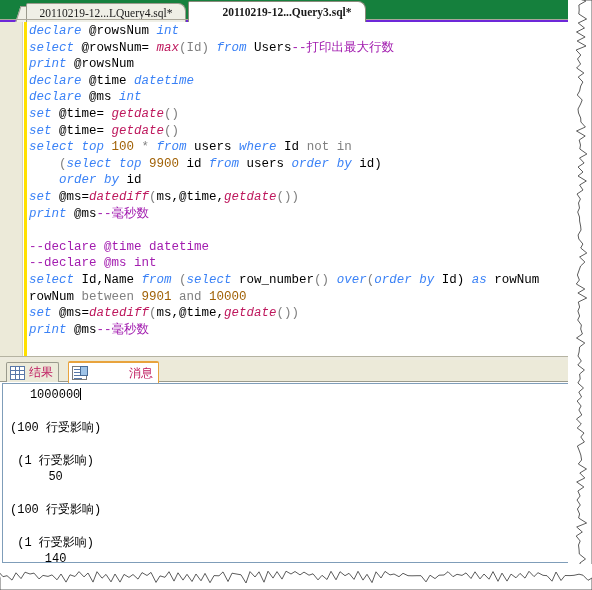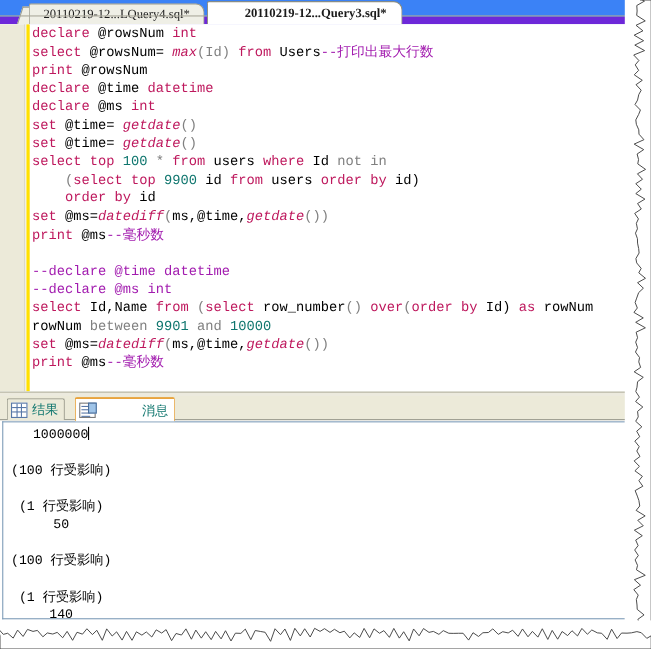--- a/index.html
+++ b/index.html
@@ -16,22 +16,22 @@
     width: 592px;
     height: 590px;
     background: #ffffff;
   }
 
   
   .tabstrip {
     position: absolute;
     left: 0; top: 0;
     width: 570px; height: 22px;
-    background: #3b82f6;
-    border-bottom: 7px solid #6d28d9;
+    background: #15803d;
+    border-bottom: 2px solid #6d28d9;
   }
   .tabstrip-line {
     position: absolute;
     left: 0; bottom: 0; width: 570px;
     height: 1px; background: #aaa79a;
   }
   .doc-tab {
     position: absolute;
     top: 3px;
     height: 19px;
@@ -100,25 +100,25 @@
     right: 0; bottom: 0;
     font-family: "Liberation Mono", "DejaVu Sans Mono", monospace;
     font-size: 12.5px;
     line-height: 16.6px;
     white-space: pre;
     color: #000000;
   }
   .codeline { height: 16.6px; white-space: pre; }
 
   
-  .kw   { color: #be185d; }
+  .kw   { color: #3b82f6; font-style: italic; }
   .fn   { color: #be185d; font-style: italic; }
   .cmt  { color: #a21caf; }
   .gry  { color: #808080; }
-  .num  { color: #0f766e; }
+  .num  { color: #a16207; }
   .txt  { color: #000000; }
 
   
   .splitter {
     position: absolute;
     left: 0; top: 356px;
     width: 570px; height: 4px;
     background: #eceade;
     border-top: 1px solid #b5b3a2;
   }
@@ -132,21 +132,21 @@
   .res-tab {
     position: absolute;
     top: 2px;
     height: 20px;
     border: 1px solid #9a9a8c;
     border-bottom: none;
     background: #ecead9;
     border-radius: 2px 2px 0 0;
     font-family: "Liberation Sans", sans-serif;
     font-size: 12px;
-    color: #0f766e;
+    color: #be185d;
     line-height: 19px;
     white-space: nowrap;
     padding: 0 5px 0 3px;
     display: flex;
     align-items: center;
     gap: 4px;
   }
   .res-tab.active {
     background: #ffffff;
     border-color: #e8a33d;

